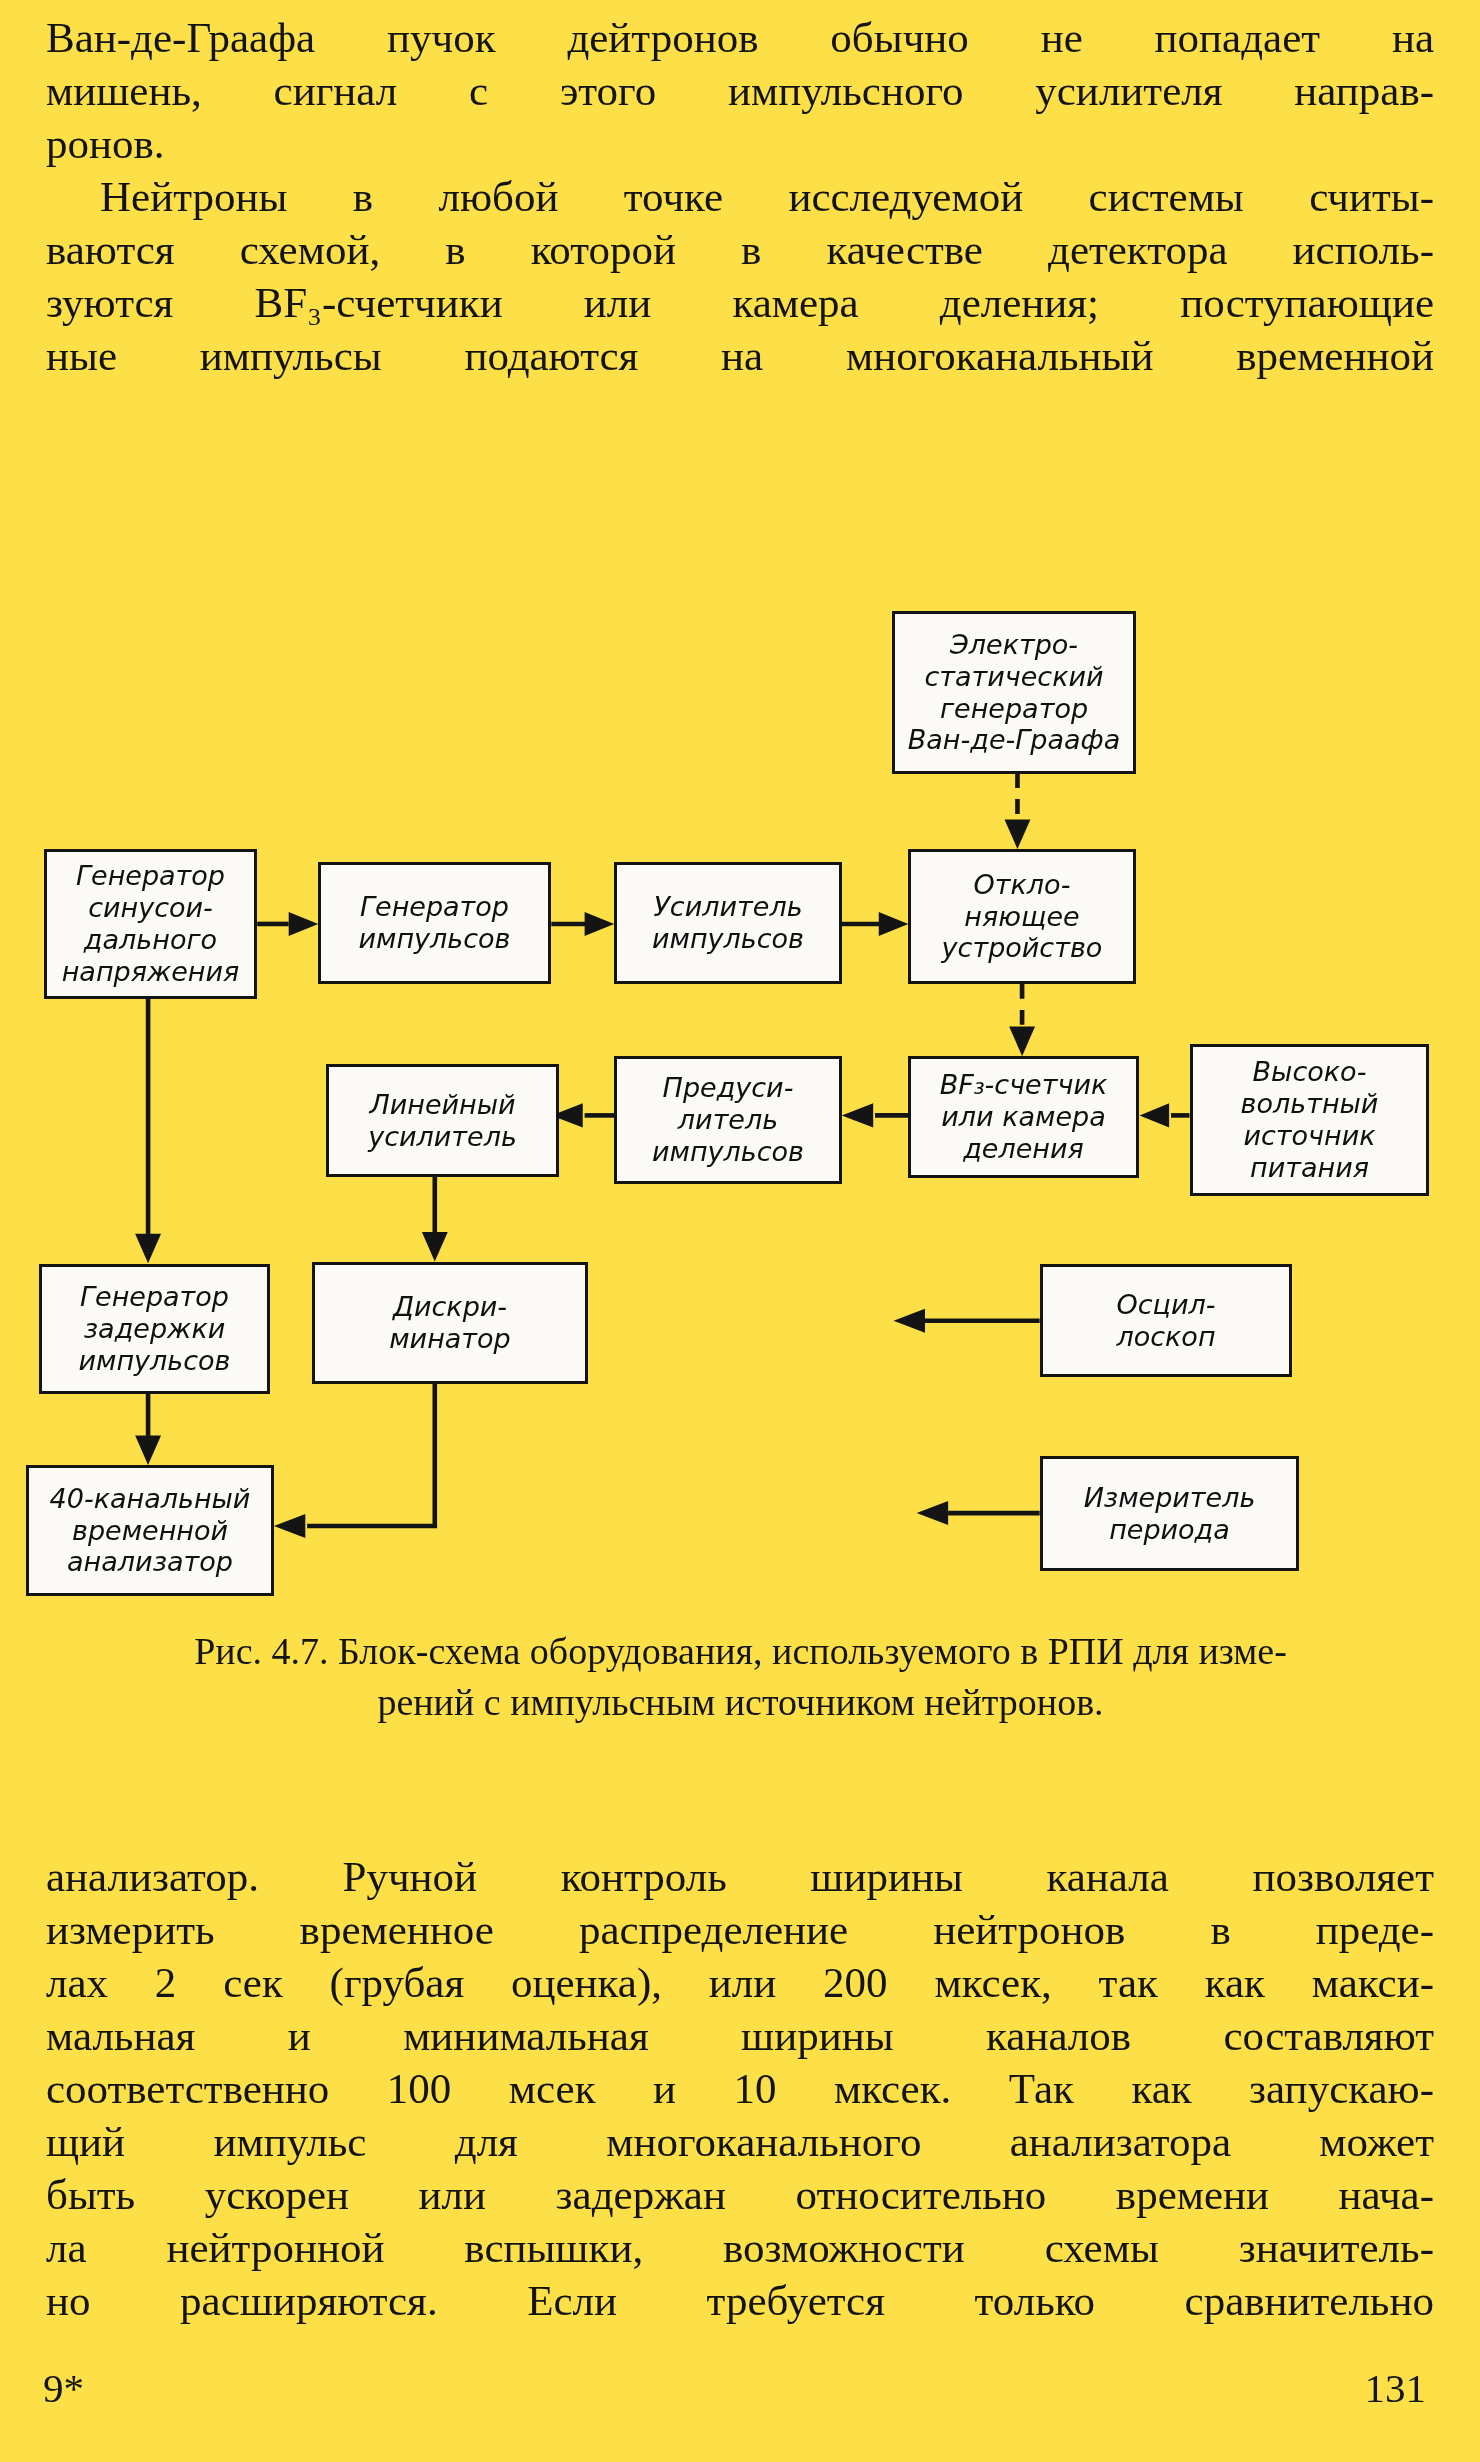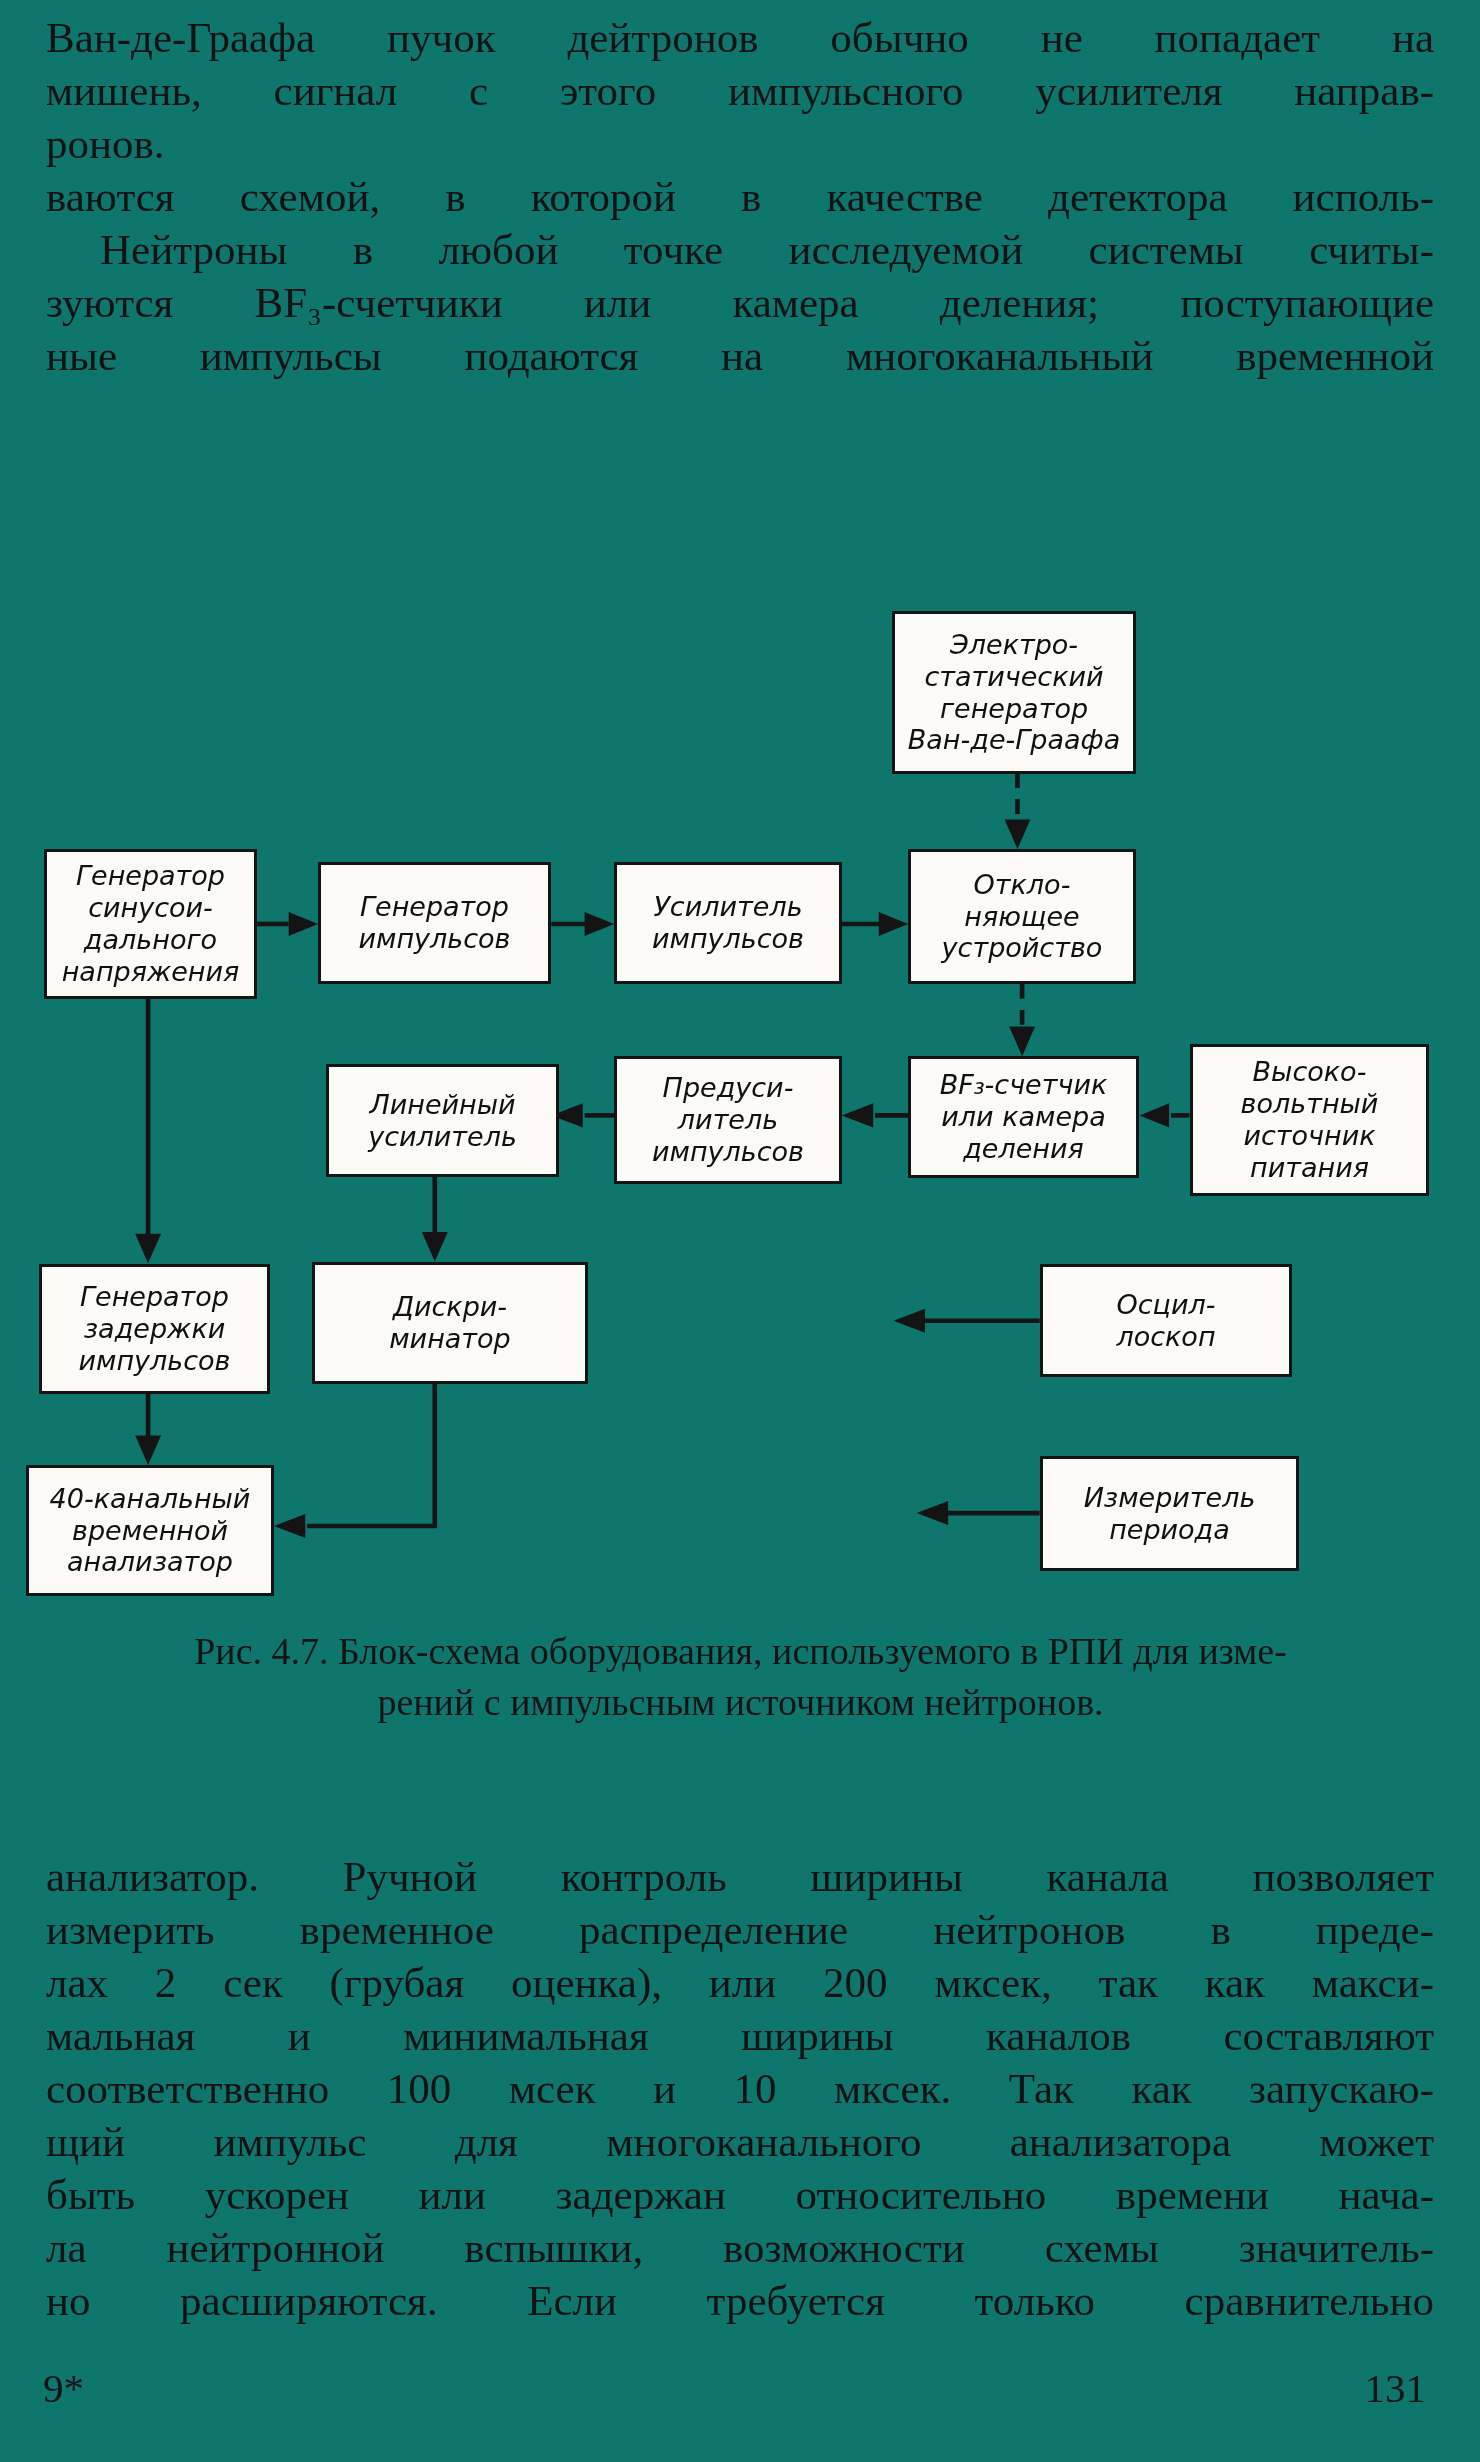--- a/index.html
+++ b/index.html
@@ -1,20 +1,20 @@
 <!DOCTYPE html>
 <html style="font-size:15px"><head>
 <meta charset="utf-8">
 <style>
   html,body{margin:0;padding:0;background:#e8e8e4;}
   .page{
     position:relative;
     width:1480px;height:2462px;
     margin:0 auto;
-    background:#0f766e;
+    background:#fde047;
     color:#151515;
     font-family:"Liberation Serif", serif;
     overflow:hidden;
   }
   
   .textblock{
     position:absolute;left:46px;width:1388px;
     font-size:43px;line-height:53px;
     color:#131313;
   }
@@ -56,22 +56,22 @@
 </style>
 </head>
 <body>
 
 <div class="page">
 
   <div class="textblock tb-top">
     <div class="tline">Ван-де-Граафа пучок дейтронов обычно не попадает на</div>
     <div class="tline">мишень, сигнал с этого импульсного усилителя направ-</div>
     <div class="tline lastline">ронов.</div>
+    <div class="tline indent">Нейтроны в любой точке исследуемой системы считы-</div>
     <div class="tline">ваются схемой, в которой в качестве детектора исполь-</div>
-    <div class="tline indent">Нейтроны в любой точке исследуемой системы считы-</div>
     <div class="tline">зуются BF₃-счетчики или камера деления; поступающие</div>
     <div class="tline">ные импульсы подаются на многоканальный временной</div>
   </div>
 
   <div class="diagram">
 
     <svg class="arrows" viewBox="0 0 1600 2662">
       <g stroke="#141414" stroke-width="5" fill="#141414">
 
         <line x1="1100" y1="836" x2="1100" y2="886" stroke-dasharray="16 12"></line>

